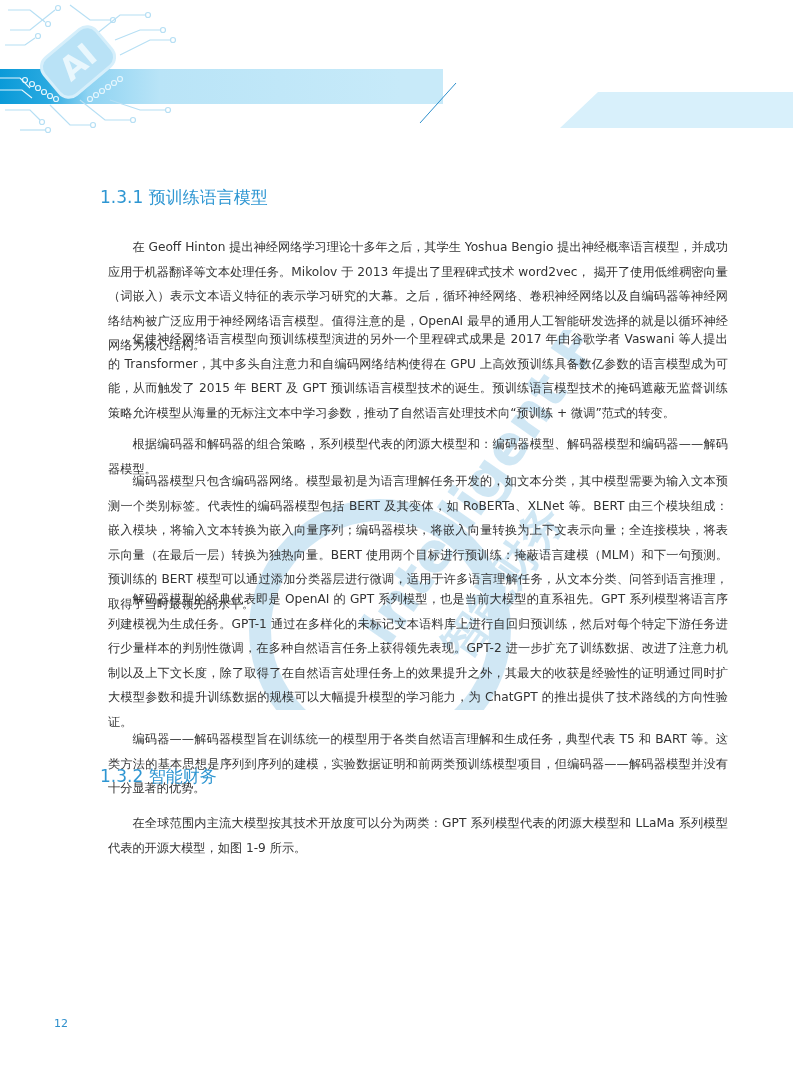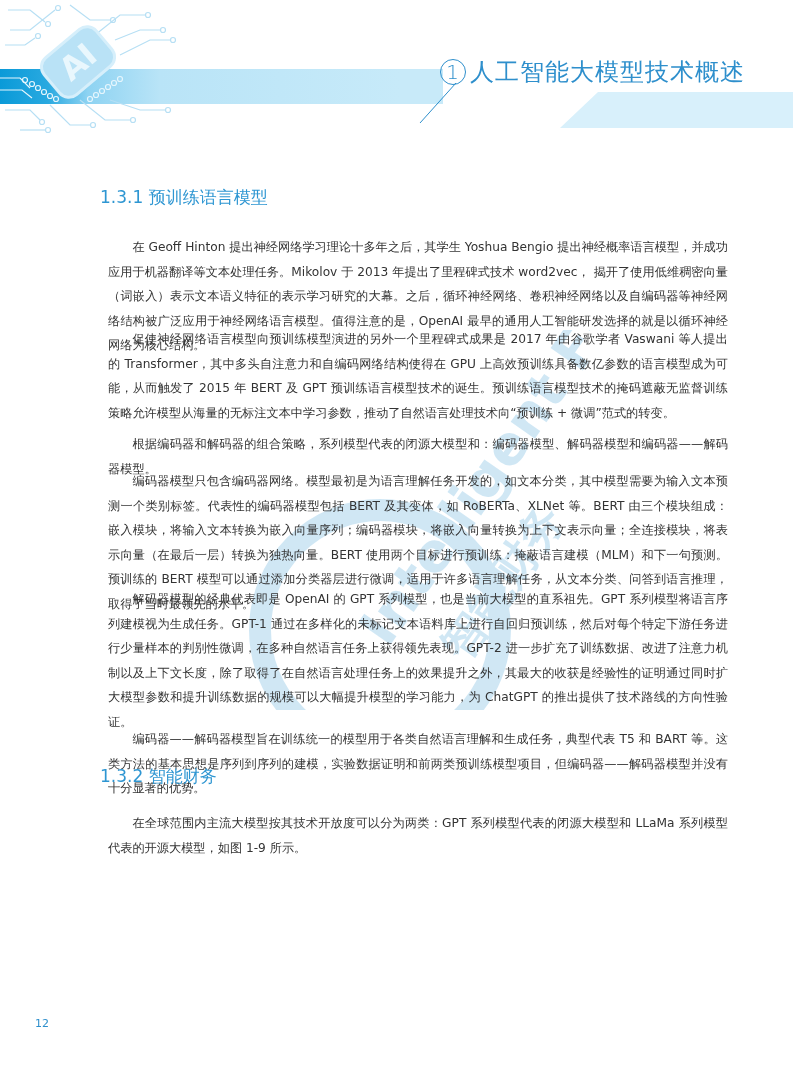--- a/index.html
+++ b/index.html
@@ -37,21 +37,21 @@
   h2 {
     position: absolute; left: 100px; margin: 0;
     font-size: 17px; font-weight: normal; color: #2e96d2; white-space: nowrap;
   }
   p.para {
     position: absolute; left: 100px; width: 620px; margin: 8px;
     font-size: 12.2px; line-height: 24.5px; text-indent: 2em;
     text-align: justify; color: #333;
   }
   .page-number {
-    position: absolute; left: 35px; top: 1017px; font-size: 11px; color: #2e8fcc;
+    position: absolute; left: 54px; top: 1017px; font-size: 11px; color: #2e8fcc;
   }
   .watermark {
     position: absolute; left: 230px; top: 330px; width: 360px; height: 380px;
     pointer-events: none; opacity: 0.22;
   }
 </style>
 </head>
 <body>
 
 <div class="header">
@@ -105,23 +105,20 @@
     <g transform="translate(78 62) rotate(-40)">
       <rect x="-34" y="-24" width="68" height="48" rx="12" fill="#b9e2f6" stroke="#d6effb" stroke-width="3"></rect>
       <text x="0" y="11" text-anchor="middle" font-family="DejaVu Sans, sans-serif" font-weight="bold" font-size="32" fill="#e9f7fd">AI</text>
     </g>
   </svg>
 
   <svg class="leader" viewBox="0 0 40 46">
     <line x1="2" y1="44" x2="38" y2="4" stroke="#2e8fcc" stroke-width="1"></line>
   </svg>
 
-  <div class="chapter-title">
-    <span class="num">1</span><span>人工智能大模型技术概述</span>
-  </div>
 </div>
 
 <svg class="watermark" viewBox="0 0 360 380">
   <circle cx="150" cy="300" r="120" fill="none" stroke="#2e96d2" stroke-width="22"></circle>
   <text x="70" y="250" transform="rotate(-55 180 200)" font-family="DejaVu Sans, sans-serif" font-size="54" font-weight="bold" fill="#2e96d2">Intelligent Finance</text>
   <text x="160" y="330" transform="rotate(-55 200 260)" font-family="DejaVu Sans, sans-serif" font-size="44" font-weight="bold" fill="#2e96d2">智能财务</text>
 </svg>
 
 <h2 style="top:186px">1.3.1 预训练语言模型</h2>
 

